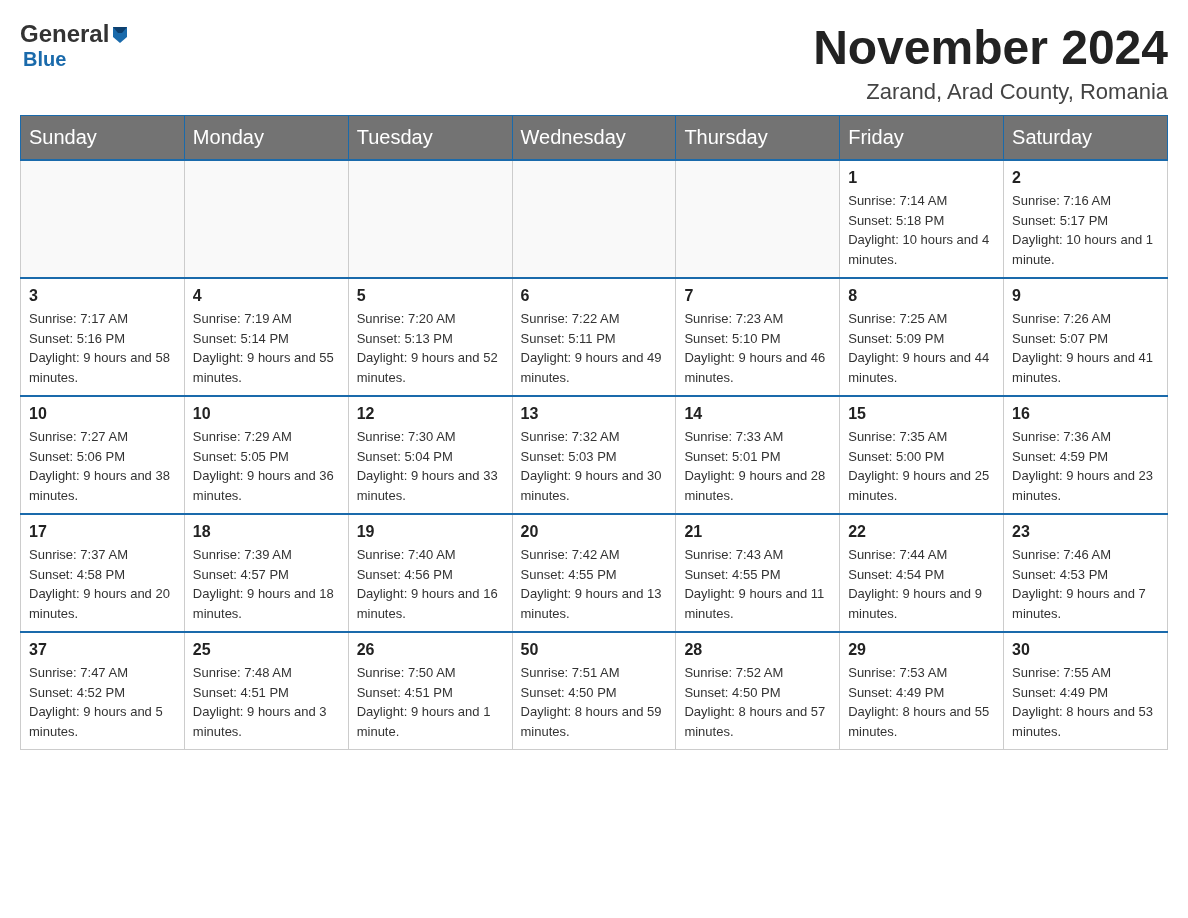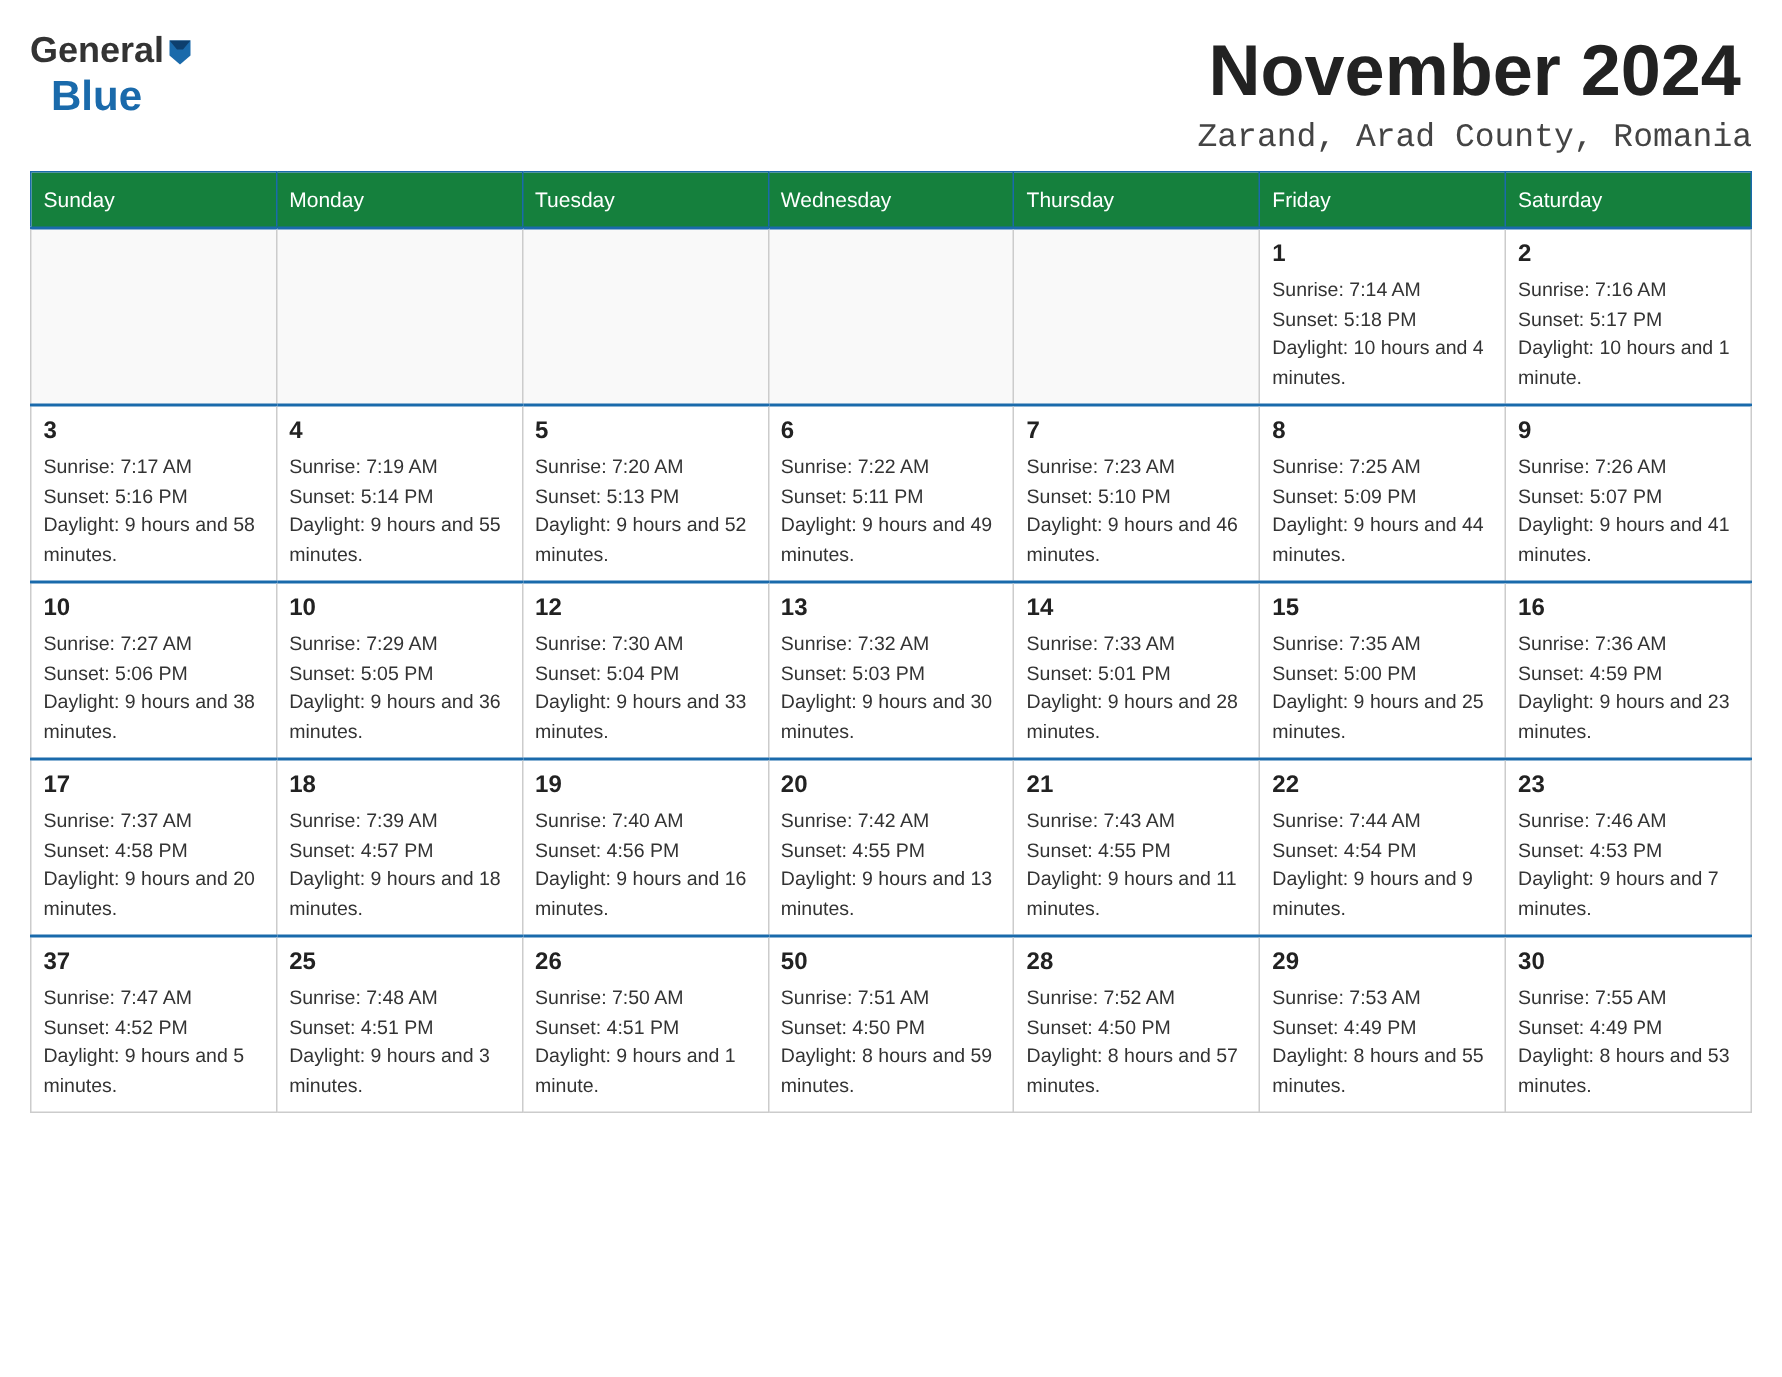--- a/index.html
+++ b/index.html
@@ -15,51 +15,50 @@
       justify-content: space-between;
       align-items: flex-start;
       margin-bottom: 10px;
     }
     .logo {
       display: flex;
       flex-direction: column;
       align-items: flex-start;
     }
     .logo-blue {
-      font-size: 28px;
+      font-size: 20px;
       font-weight: bold;
       color: #1a6aab;
-      margin-left: 14px;
+      margin-left: 3px;
     }
     .title-section {
       text-align: right;
     }
     .month-title {
       font-size: 48px;
       font-weight: bold;
       color: #222;
       text-align: center;
     }
     .location {
       font-size: 22px;
       color: #444;
       margin-top: 4px;
-      font-family: Liberation Mono, monospace;
     }
     .calendar {
       width: 100%;
       border-collapse: collapse;
       margin-top: 10px;
     }
     .calendar th {
-      background-color: #15803d;
+      background-color: #737373;
       color: #fff;
       padding: 10px 8px;
       text-align: left;
-      font-size: 14px;
+      font-size: 20px;
       font-weight: normal;
       border: 1px solid #1a6aab;
     }
     .calendar td {
       vertical-align: top;
       padding: 8px;
       border: 1px solid #ccc;
       width: 14.28%;
       font-size: 13px;
       color: #333;

